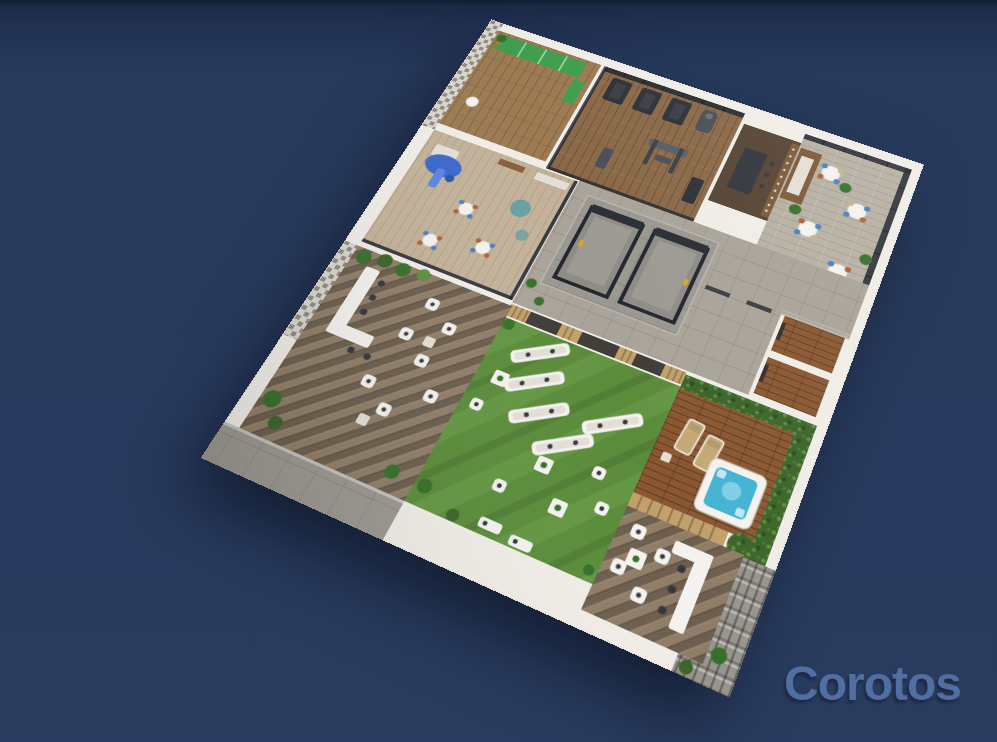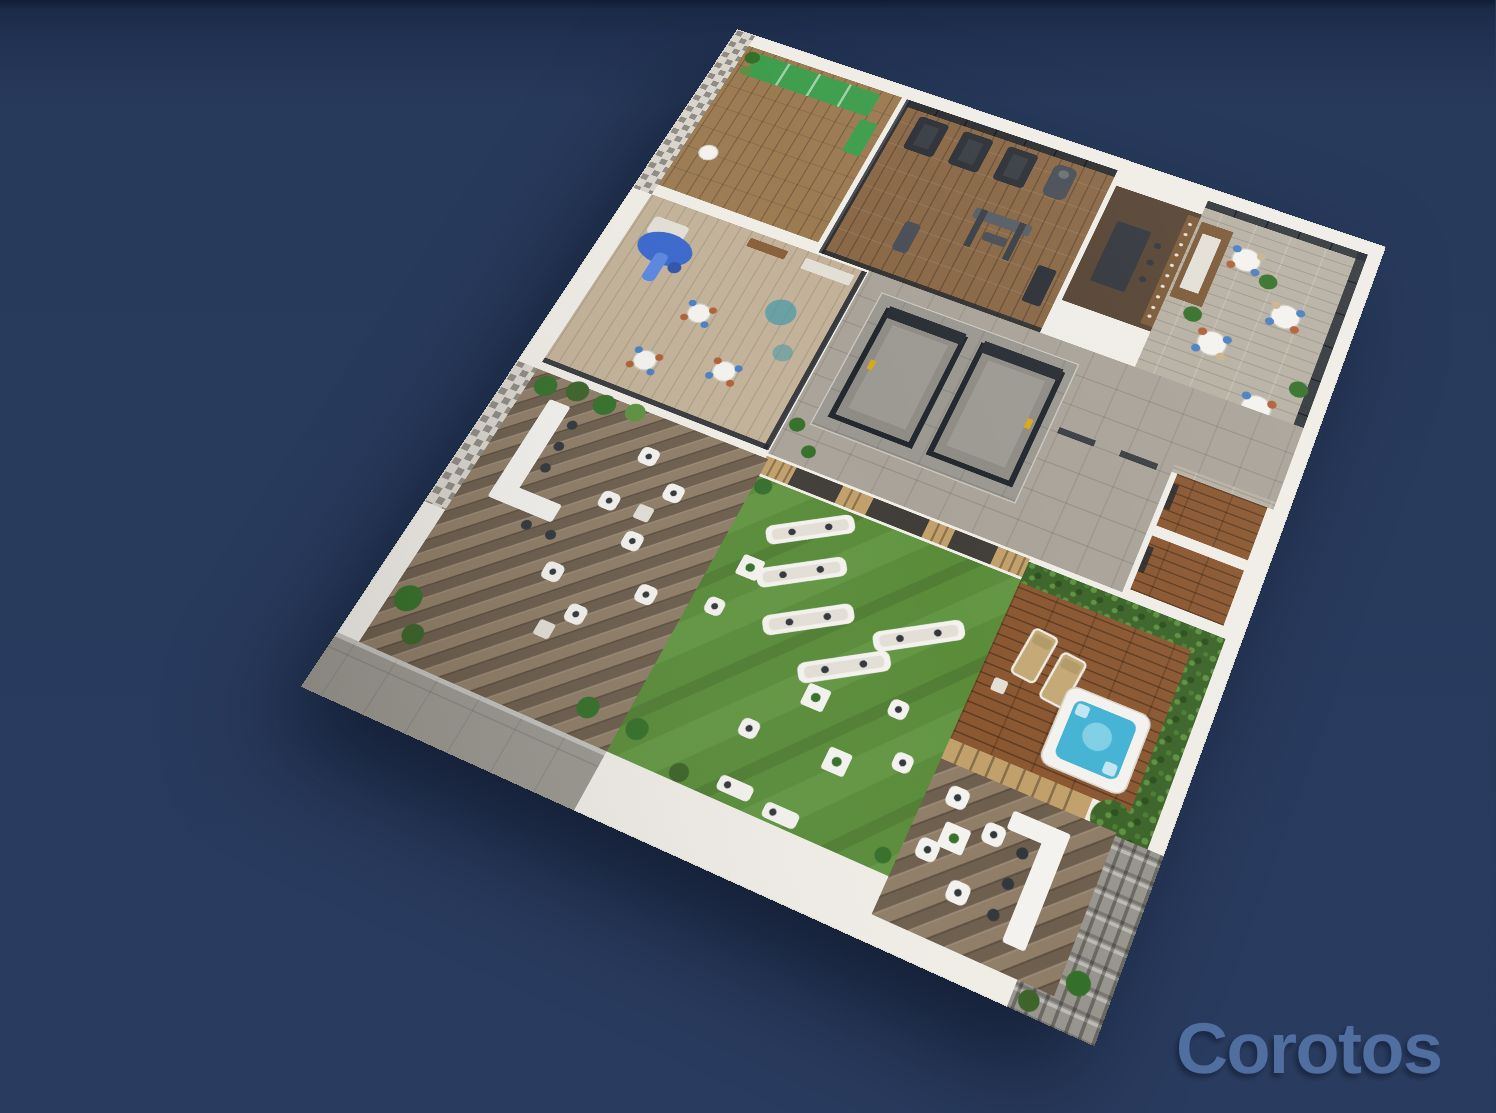--- a/index.html
+++ b/index.html
@@ -19,21 +19,21 @@
   .fw{fill:#f4f2ee;}          
   .fw2{fill:#e3dfd6;}         
   .dk{fill:#2e3238;}          
   .dk2{fill:#4a4f57;}
   .st{fill:#33373d;}          
   .cb{fill:#4a7fc1;}          
   .cr{fill:#b06036;}          
   .ct{fill:#c9b28e;}
   .mull{stroke:#10141b;stroke-width:1;}
   .watermark{
-    position:absolute;left:784px;top:672px;
+    position:absolute;left:784px;top:656px;
     font-size:48px;font-weight:700;letter-spacing:-1px;
     color:#5371a3;opacity:.95;
     text-shadow:-2px 3px 3px rgba(8,14,28,.38);
     user-select:none;
   }
 </style>
 </head>
 <body>
 
 <div id="stage">

